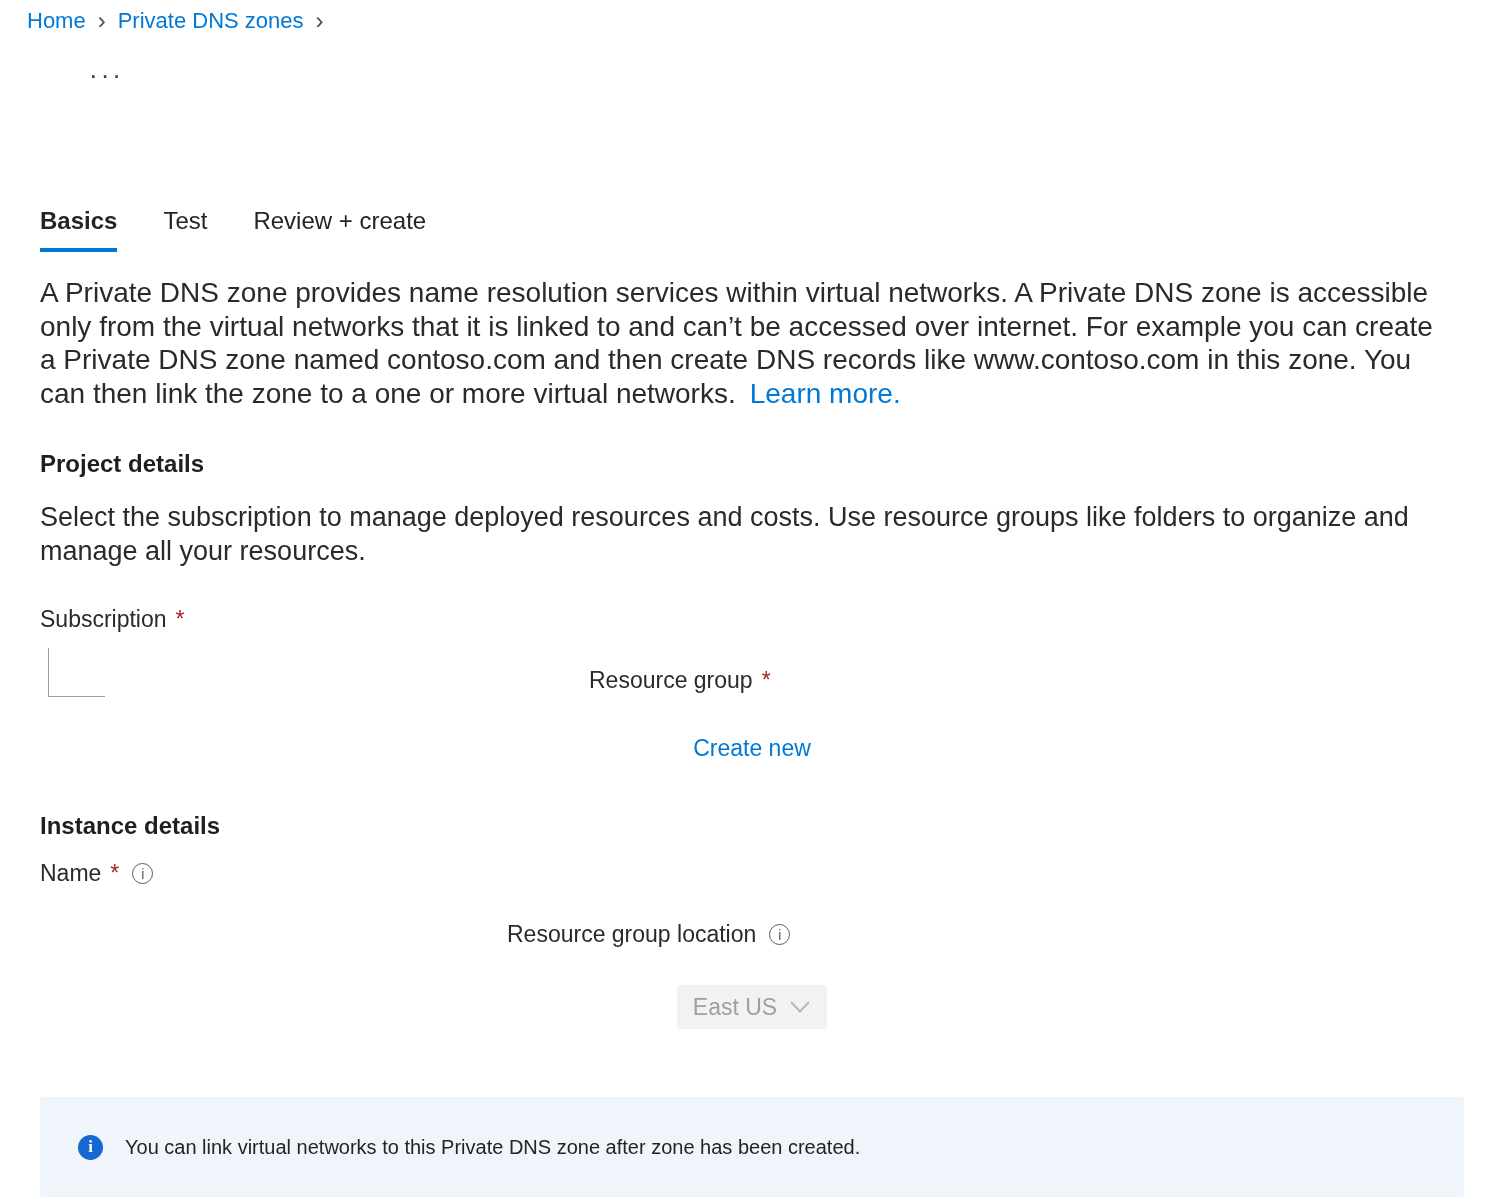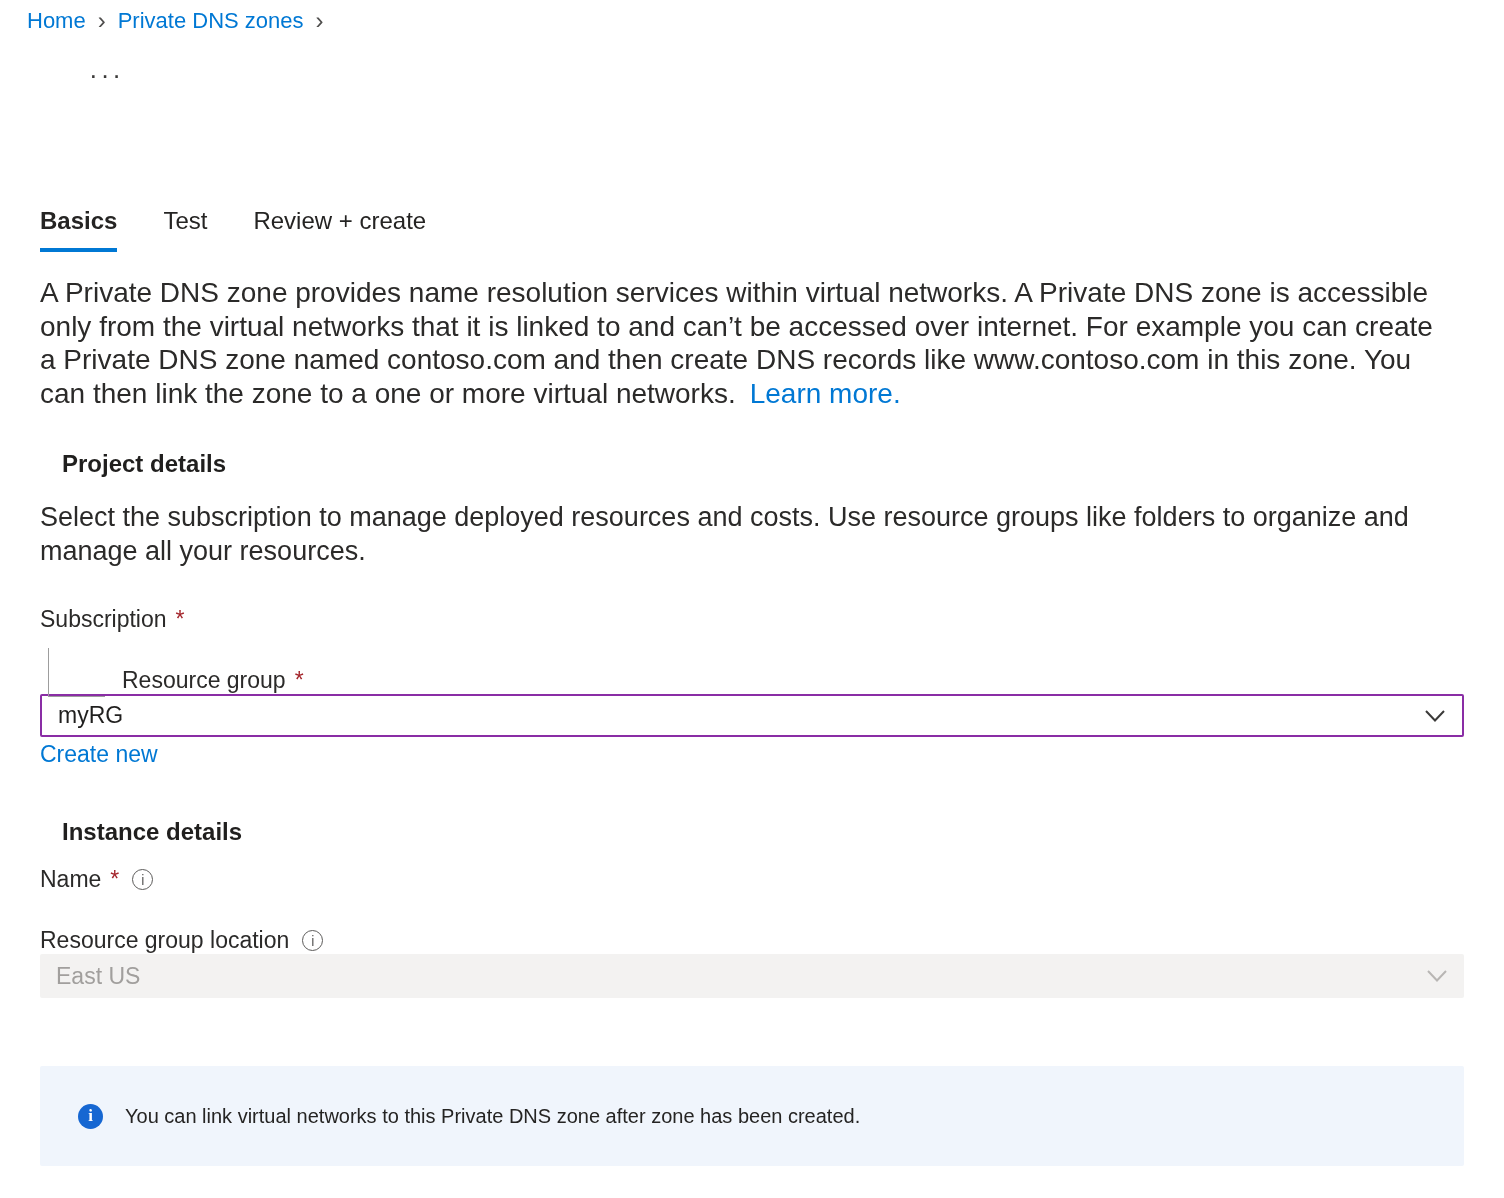--- a/index.html
+++ b/index.html
@@ -26,27 +26,27 @@
   
   .tabs{margin-top:116px; display:flex; align-items:flex-end;}
   .tab{font-size:24px; padding-bottom:13px; margin-right:46px; border-bottom:4px solid transparent; cursor:pointer; color:#252423;}
   .tab.active{font-weight:700; border-bottom-color:var(--accent);}
 
   
   .intro{margin-top:24px; font-size:28px; line-height:33.5px; max-width:1412px; color:var(--text);}
   .link{color:var(--accent); text-decoration:none; cursor:pointer;}
   .intro .link{margin-left:14px;}
 
-  h2{font-size:24px; font-weight:700; color:#201f1e;margin-left:22px;}
+  h2{font-size:24px; font-weight:700; color:#201f1e;}
   .h-project{margin-top:40px;}
   .section-desc{margin-top:22px; font-size:27px; line-height:34px; max-width:1412px;}
 
   
   .form-group{position:relative; margin-top:38px;}
-  .row{display:flex; }
+  .row{display:flex; align-items:center;gap:37px;}
   .row + .row{margin-top:34px;flex-direction:column;}
   .label-col{width:490px; flex:none; font-size:23px; color:#2b2a29; display:flex; align-items:center;}
   .label-col.indent{padding-left:82px;}
   .req{color:var(--red); margin-left:9px; font-size:23px;}
   .field-col{flex:1;}
 
   .connector-v{position:absolute; left:8px; top:42px; height:48px; border-left:1px solid var(--connector);}
   .connector-h{position:absolute; left:8px; top:90px; width:57px; border-top:1px solid var(--connector);}
 
   .dropdown,.textbox{height:41px; background:#fff; border:1px solid var(--field-border); border-radius:2px;
@@ -110,26 +110,20 @@
       <span class="req">*</span>
     </div>
   </div>
 
   <div class="row">
     <div class="label-col indent">
       <span>Resource group</span>
       <span class="req">*</span>
     </div>
     <div class="field-col">
-      <div class="dropdown dropdown-purple">
-        <span class="value">myRG</span>
-        <svg class="chevron" width="22" height="14" viewBox="0 0 22 14">
-          <polyline points="2,2 11,11.5 20,2" fill="none" stroke="#3b3a39" stroke-width="2"></polyline>
-        </svg>
-      </div>
       <a class="link create-new">Create new</a>
     </div>
   </div>
 </div>
 
 <h2 class="h-instance">Instance details</h2>
 
 <div class="form-group form-group-2">
   <div class="row">
     <div class="label-col">

